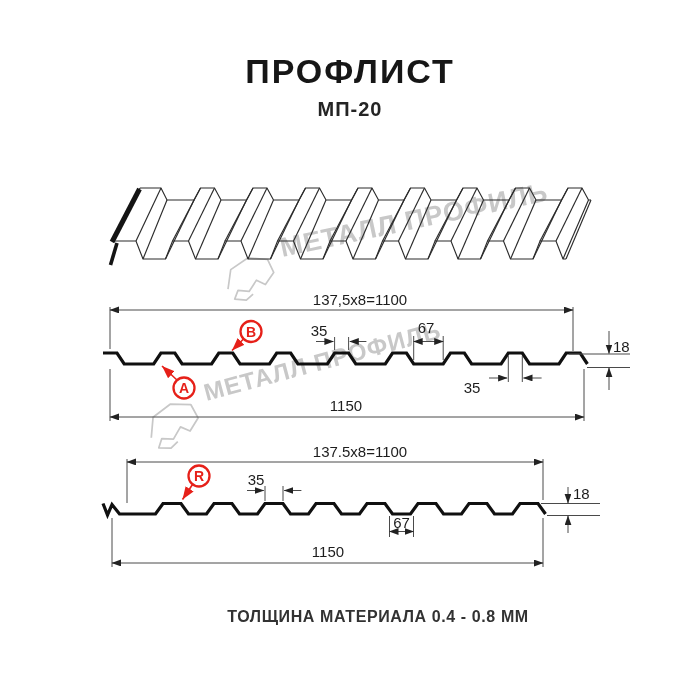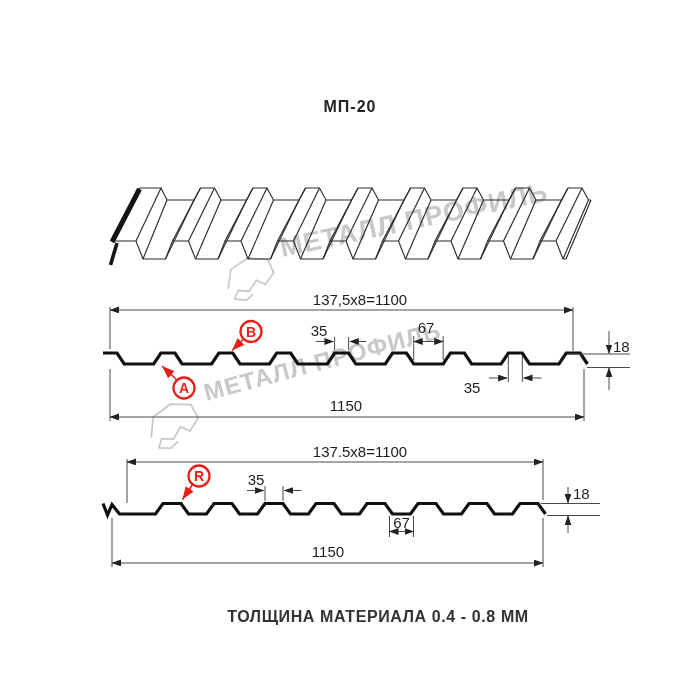--- a/index.html
+++ b/index.html
@@ -1,21 +1,21 @@
 <!DOCTYPE html>
 <html><head>
 <meta charset="utf-8">
 <style>
   html,body{margin:0;padding:0;background:#ffffff;}
   .page{position:relative;width:700px;height:700px;background:#fff;overflow:hidden;
         font-family:"Liberation Sans",sans-serif;}
   .title{position:absolute;left:0;top:52px;width:700px;text-align:center;
          font-size:34px;font-weight:800;letter-spacing:2px;color:#161616;}
   .subtitle{position:absolute;left:0;top:98px;width:700px;text-align:center;
-         font-size:16px;font-weight:700;letter-spacing:1px;color:#242424;}
+         font-size:20px;font-weight:700;letter-spacing:1px;color:#242424;}
   .footer{position:absolute;left:0;top:608px;width:700px;text-align:center;
          font-size:16px;font-weight:700;letter-spacing:.6px;color:#323232;padding-left:28px;}
   .wm{position:absolute;display:flex;align-items:flex-start;gap:7px;
       color:#c8c8c8;font-weight:700;white-space:nowrap;z-index:1;}
   .wm .wm-text{letter-spacing:1px;}
   .wm1{left:222px;top:246px;transform:rotate(-12deg);transform-origin:0 50%;font-size:27px;}
   .wm2{left:144px;top:396px;transform:rotate(-15deg);transform-origin:0 50%;font-size:24px;}
   .wm .logo{flex:0 0 auto;}
   .wm1 .logo{margin-top:16px;}
   .wm2 .logo{margin-top:14px;}
@@ -42,20 +42,21 @@
     </svg>
     <span class="wm-text">МЕТАЛЛ ПРОФИЛЬ</span>
   </div>
   <div class="wm wm2">
     <svg class="logo" width="60" height="48" viewBox="0 0 100 82">
       <path d="M6,50 L18,17 L52,3 L86,13 L92,38 L73,56 L59,45 L42,62 L23,56 L14,70 L34,76 L48,68" fill="none" stroke="#c8c8c8" stroke-width="3" stroke-linejoin="round"></path>
     </svg>
     <span class="wm-text">МЕТАЛЛ ПРОФИЛЬ</span>
   </div>
 
+  <div class="title">ПРОФЛИСТ</div>
   <div class="subtitle">МП-20</div>
   <div class="footer">ТОЛЩИНА МАТЕРИАЛА 0.4 - 0.8 ММ</div>
 
   <svg class="draw" width="700" height="700" viewBox="0 0 700 700">
     <defs>
       <marker id="arr" markerWidth="10" markerHeight="8" refX="9" refY="3.4" orient="auto-start-reverse">
         <path d="M0,0 L9.5,3.4 L0,6.8 Z" fill="#222"></path>
       </marker>
       <marker id="arrR" markerWidth="9" markerHeight="7" refX="8" refY="3" orient="auto">
         <path d="M0,0 L8,3 L0,6 Z" fill="#e62019"></path>

